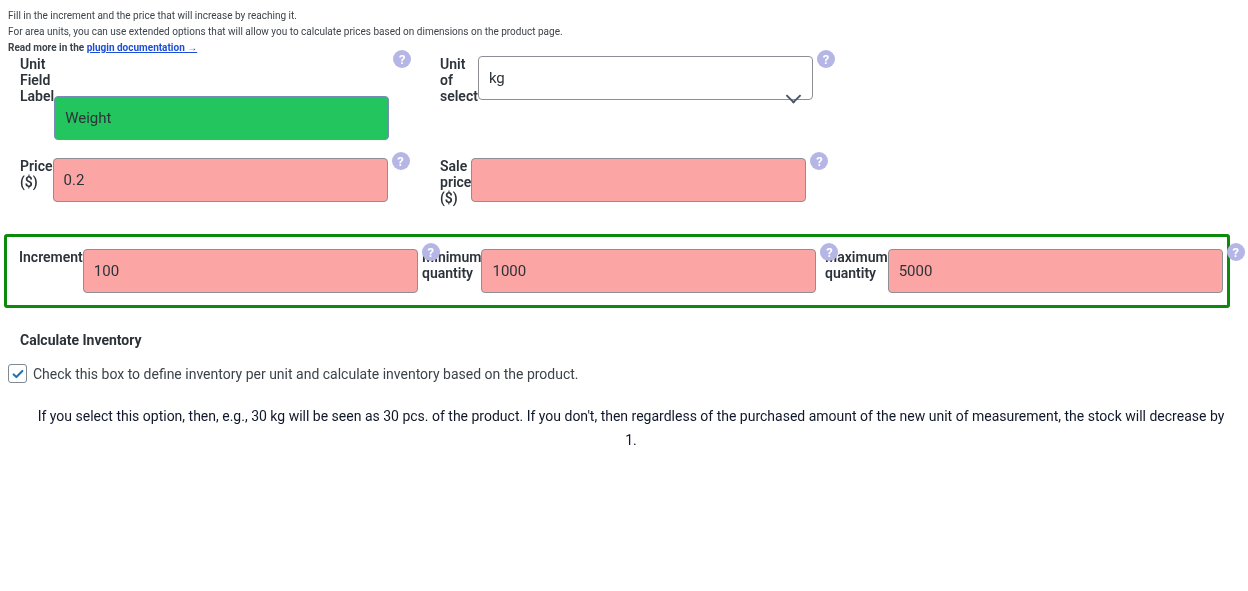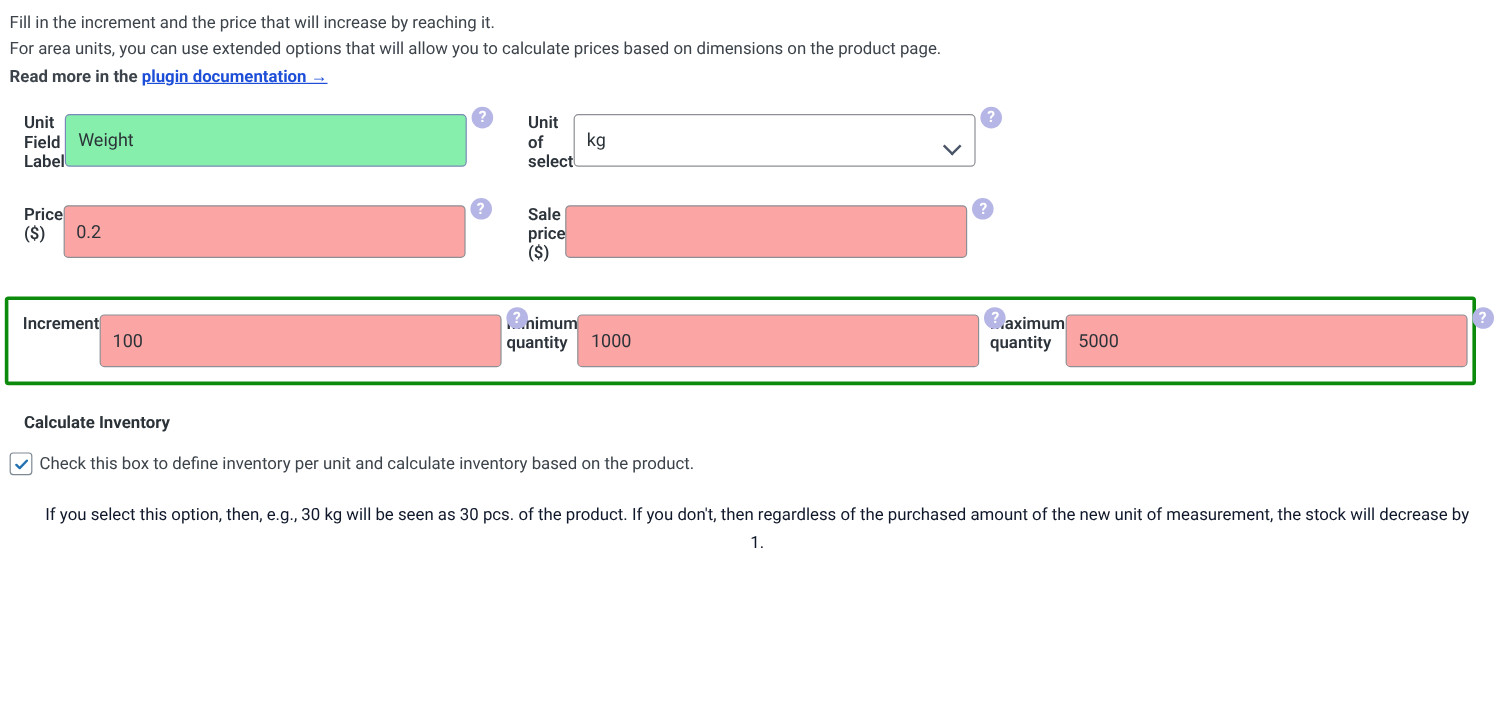--- a/index.html
+++ b/index.html
@@ -7,23 +7,22 @@
     font-size: 14px;
     color: #2c3338;
     background: #ffffff;
     margin: 0;
     padding: 8px 8px 8px 8px;
     width: 1248px;
     box-sizing: border-box;
   }
   .intro {
     color: #3c434a;
-    font-size: 14px;
+    font-size: 10px;
     line-height: 1.6;
-    margin-bottom: 20px;
   }
   .intro .readmore {
     font-weight: 700;
   }
   .intro a {
     color: #1d4ed8;
     text-decoration: underline;
   }
   .form-grid {
     margin-left: 12px;
@@ -55,22 +54,23 @@
     padding: 0 10px;
     font-size: 15px;
     color: #2c3338;
     background: #fca5a5;
     border: 1px solid #8d8f94;
     border-radius: 4px;
     box-sizing: border-box;
     font-family: inherit;
   }
   input.highlight {
-    background: #86efac;
+    background: #22c55e;
     border: 1px solid #7a8ab8;
+    margin-top: 40px;
   }
   select {
     appearance: none;
     -webkit-appearance: none;
     background: #fff;
     padding-right: 30px;
     color: #2c3338;
   }
   .select-wrap {
     position: relative;

